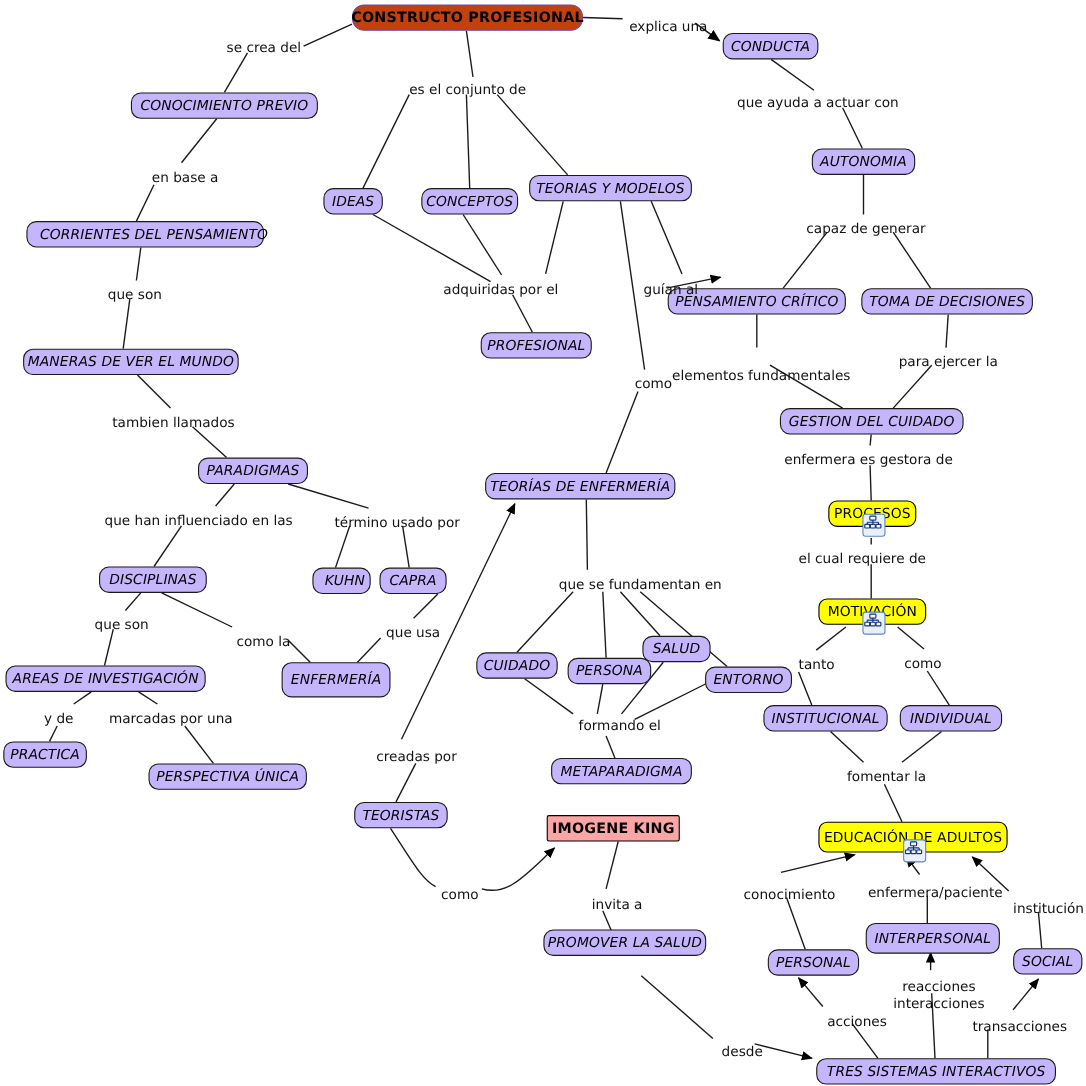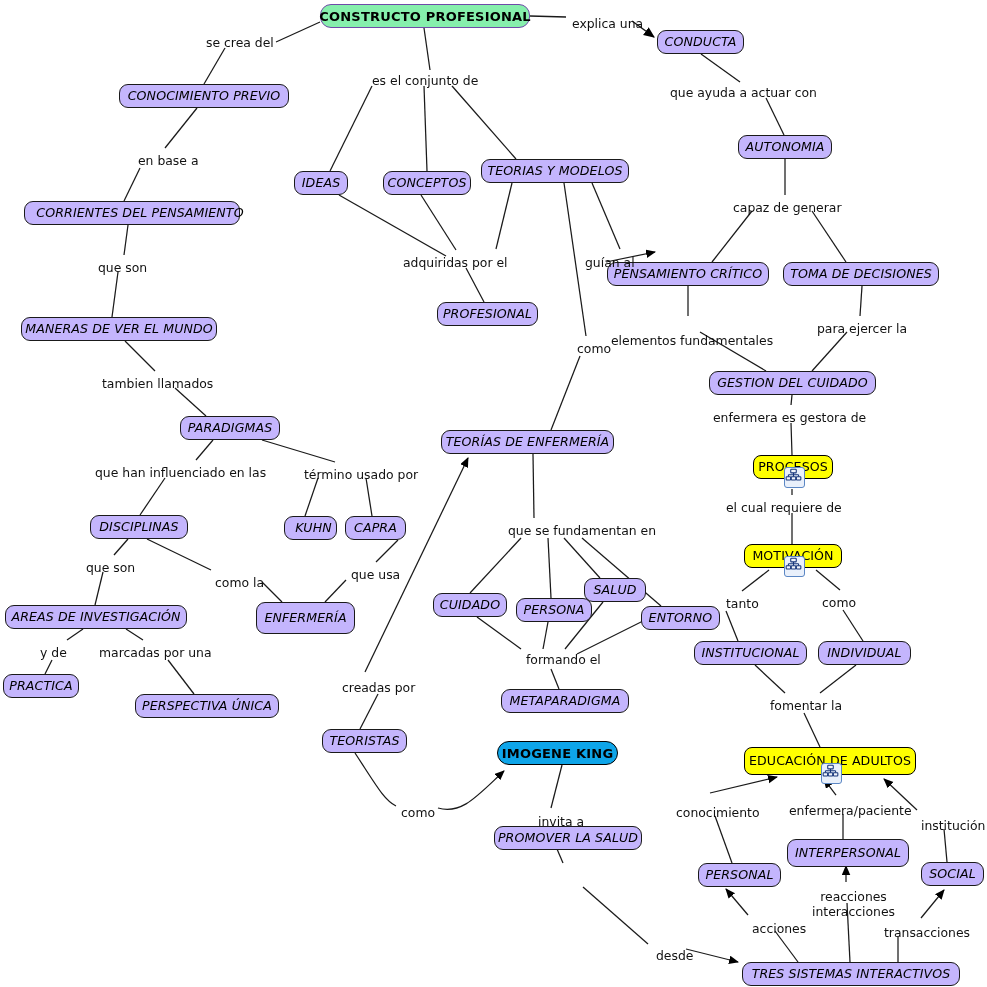--- a/index.html
+++ b/index.html
@@ -8,24 +8,24 @@
        font-family:"DejaVu Sans","Liberation Sans",sans-serif;}
   #map{position:absolute;left:0;top:0;width:987px;height:987px;}
   #edges{position:absolute;left:0;top:0;width:987px;height:987px;}
 
   .node{position:absolute;box-sizing:border-box;display:flex;align-items:center;
         justify-content:center;text-align:center;white-space:nowrap;
         border:1.3px solid #1a1a1a;border-radius:9px;background:#eaf1f4;
         color:#000;font-size:12.6px;letter-spacing:.1px;line-height:1;
         padding:0 9px;}
   .node.concept{background:#c4b5fd;font-style:italic;}
-  .node.root{background:#86efac;border-color:#6f4aa8;border-radius:11px;
+  .node.root{background:#c2410c;border-color:#6f4aa8;border-radius:11px;
              font-weight:bold;font-size:13px;letter-spacing:.2px;}
   .node.yellow{background:#ffff00;border-color:#000;border-radius:8px;}
-  .node.cyan{background:#0ea5e9;border-color:#000;border-radius:12px;
+  .node.cyan{background:#fca5a5;border-color:#000;border-radius:2px;
              font-weight:bold;font-size:13px;letter-spacing:.2px;}
 
   .lbl{position:absolute;font-size:12.4px;color:#111;white-space:nowrap;
        line-height:13px;background:transparent;}
   .lbl.two{line-height:15px;text-align:center;}
 
   .nodeicon{position:absolute;width:19px;height:19px;left:50%;
             margin-left:-9.5px;bottom:-10px;border:1px solid #5b87c4;
             border-radius:3px;background:#e9f0fb;display:block;}
   .nodeicon svg{display:block;}
@@ -296,21 +296,21 @@
             <path d="M8,4.6 L8,6.4 M3.2,6.4 L12.8,6.4 M3.2,6.4 L3.2,8.2 M8,6.4 L8,8.2 M12.8,6.4 L12.8,8.2" stroke="#16357a" stroke-width="1" fill="none"></path>
             <rect x="1.1" y="8.2" width="4.2" height="3.1" rx="0.6" fill="#f2f5fb" stroke="#16357a" stroke-width="1"></rect>
             <rect x="5.9" y="8.2" width="4.2" height="3.1" rx="0.6" fill="#f2f5fb" stroke="#16357a" stroke-width="1"></rect>
             <rect x="10.7" y="8.2" width="4.2" height="3.1" rx="0.6" fill="#f2f5fb" stroke="#16357a" stroke-width="1"></rect>
           </svg>
         </span>
       </div>
       <div class="node concept" style="left: 787px; top: 839px; width: 122px; height: 28px;">
         <span>INTERPERSONAL</span>
       </div>
-      <div class="node concept" style="left: 494px; top: 826px; width: 148px; height: 24px;">
+      <div class="node concept" style="left: 494px; top: 845px; width: 148px; height: 24px;">
         <span>PROMOVER LA SALUD</span>
       </div>
       <div class="node concept" style="left: 698px; top: 863px; width: 83px; height: 24px;">
         <span>PERSONAL</span>
       </div>
       <div class="node concept" style="left: 921px; top: 862px; width: 63px; height: 24px;">
         <span>SOCIAL</span>
       </div>
       <div class="node concept" style="left: 742px; top: 962px; width: 218px; height: 24px;">
         <span>TRES SISTEMAS INTERACTIVOS</span>

